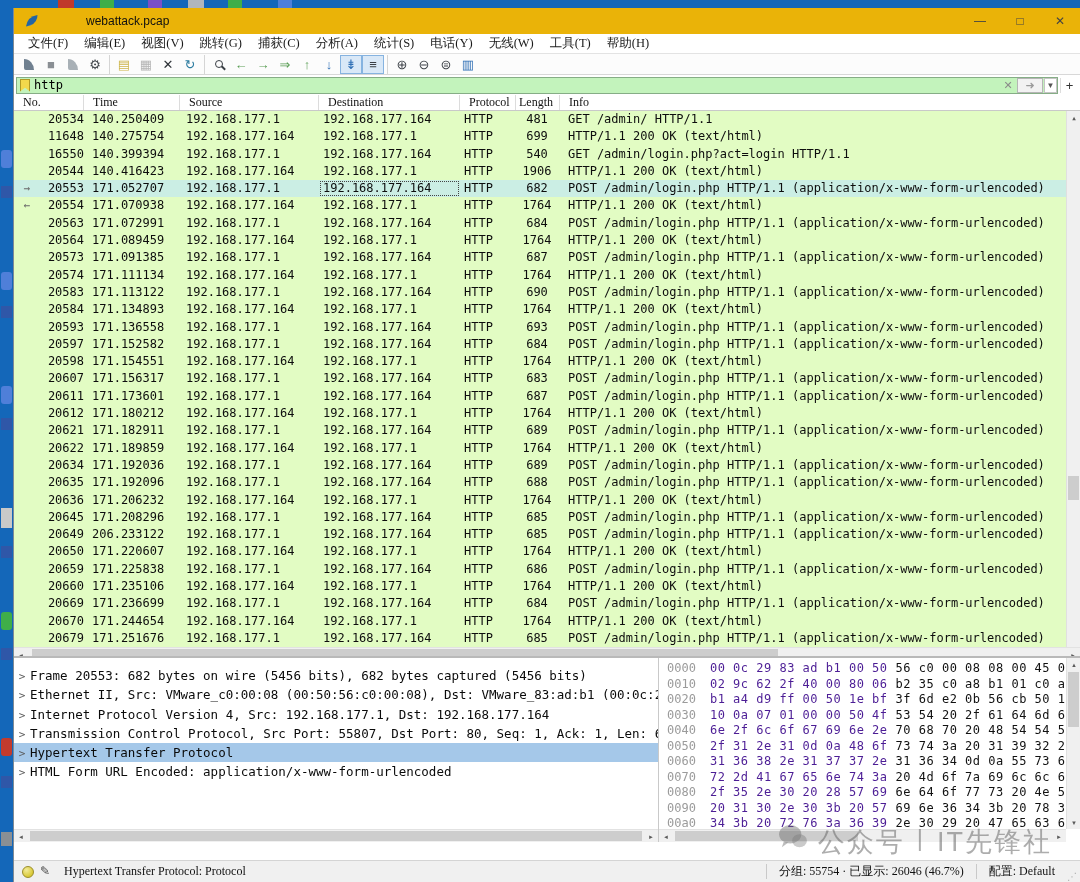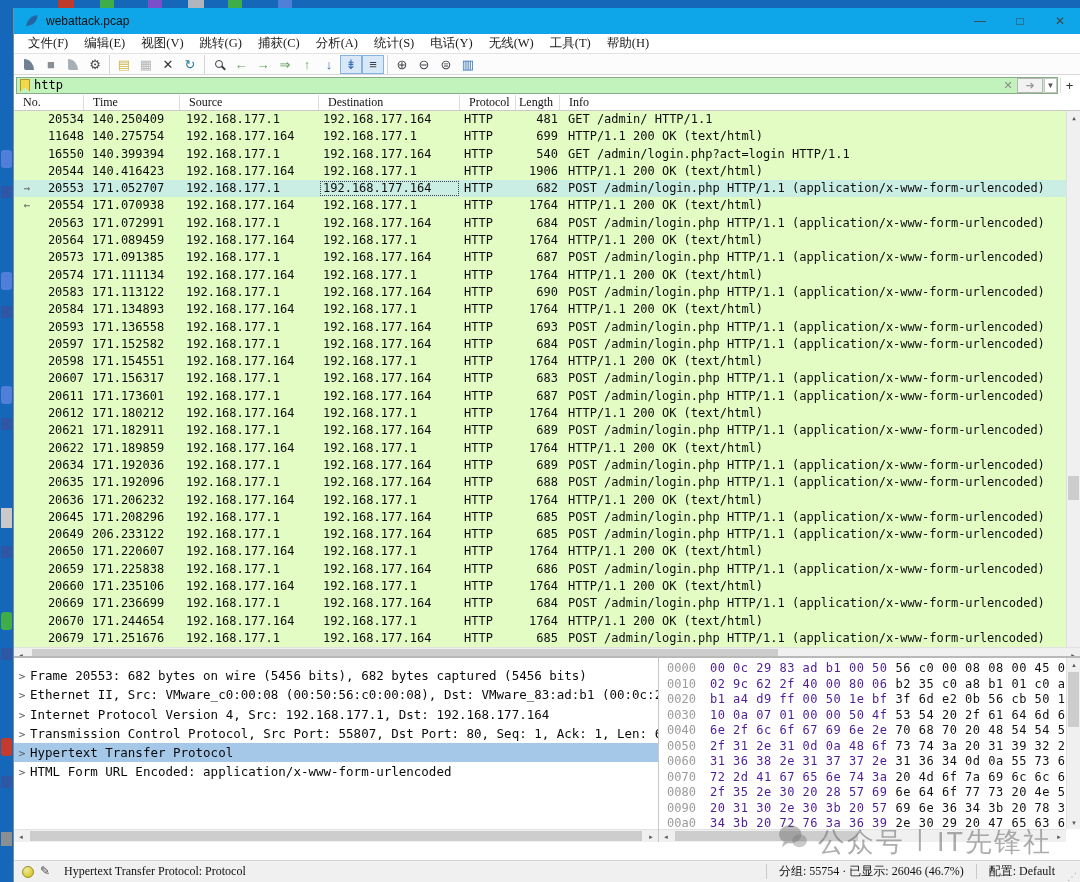--- a/index.html
+++ b/index.html
@@ -7,21 +7,21 @@
   body { background:#1467b9; font-family:"Liberation Sans", sans-serif; position:relative; }
 
   
   .frag { position:absolute; }
 
   
   .win { position:absolute; left:13px; top:8px; right:0; bottom:0; background:#fff;
          border-left:1px solid #7f8a94; display:flex; flex-direction:column; }
 
   
-  .titlebar { height:26px; background:#0ea5e9; display:flex; align-items:center; flex:none; }
+  .titlebar { height:26px; background:#eab308; display:flex; align-items:center; flex:none;gap:40px; }
   .titlebar .appicon { width:16px; height:16px; margin:0 6px 0 10px; }
   .titlebar .title { font-size:12px; color:#111; }
   .wc { margin-left:auto; display:flex; height:100%; }
   .wc .wbtn { width:40px; height:100%; display:flex; align-items:center; justify-content:center;
               font-size:12px; color:#444; cursor:default; }
 
   
   .menubar { height:19px; display:flex; align-items:center; padding-left:6px; flex:none;
              font-size:12.5px; color:#1a1a1a; background:#fff;font-family:Liberation Serif, serif; }
   .menu-item { padding:0 8px; line-height:19px; }
@@ -62,21 +62,21 @@
   .rows { height:536px; overflow:hidden; }
   .prow { display:flex; height:17.3px; line-height:17.3px; background:#e2fcc3; font-size:12px; color:#0d0d0d; white-space:nowrap; }
   .prow.selected { background:#cbeee4; }
   .c { overflow:hidden; flex:none; }
   .gut   { width:26px; color:#6b6b6b; text-align:center; font-size:11px; }
   .c-no  { width:44px; text-align:right; }
   .c-time{ width:96px; padding-left:8px; }
   .c-src { width:139px; padding-left:6px; }
   .c-dst { width:141px; padding-left:4px; }
   .c-pro { width:56px; padding-left:4px; }
-  .c-len { width:42px; text-align:right; }
+  .c-len { width:42px; text-align:center; }
   .c-info{ flex:1 1 auto; padding-left:10px; }
   .prow.selected .c-dst { outline:1px dotted #444; outline-offset:-2px; }
 
   
   .sb-v { position:absolute; width:14px; background:#f0f0f0; border-left:1px solid #e0e0e0; }
   .sb-h { background:#f0f0f0; position:relative; height:13px; flex:none; border-top:1px solid #e2e2e2; }
   .sb-arrow { position:absolute; width:14px; height:13px; display:flex; align-items:center; justify-content:center;
               font-size:6px; color:#5a5a5a; }
   .sb-thumb { position:absolute; background:#cdcdcd; }
   .plist .sb-v { right:0; top:16px; bottom:0; }

